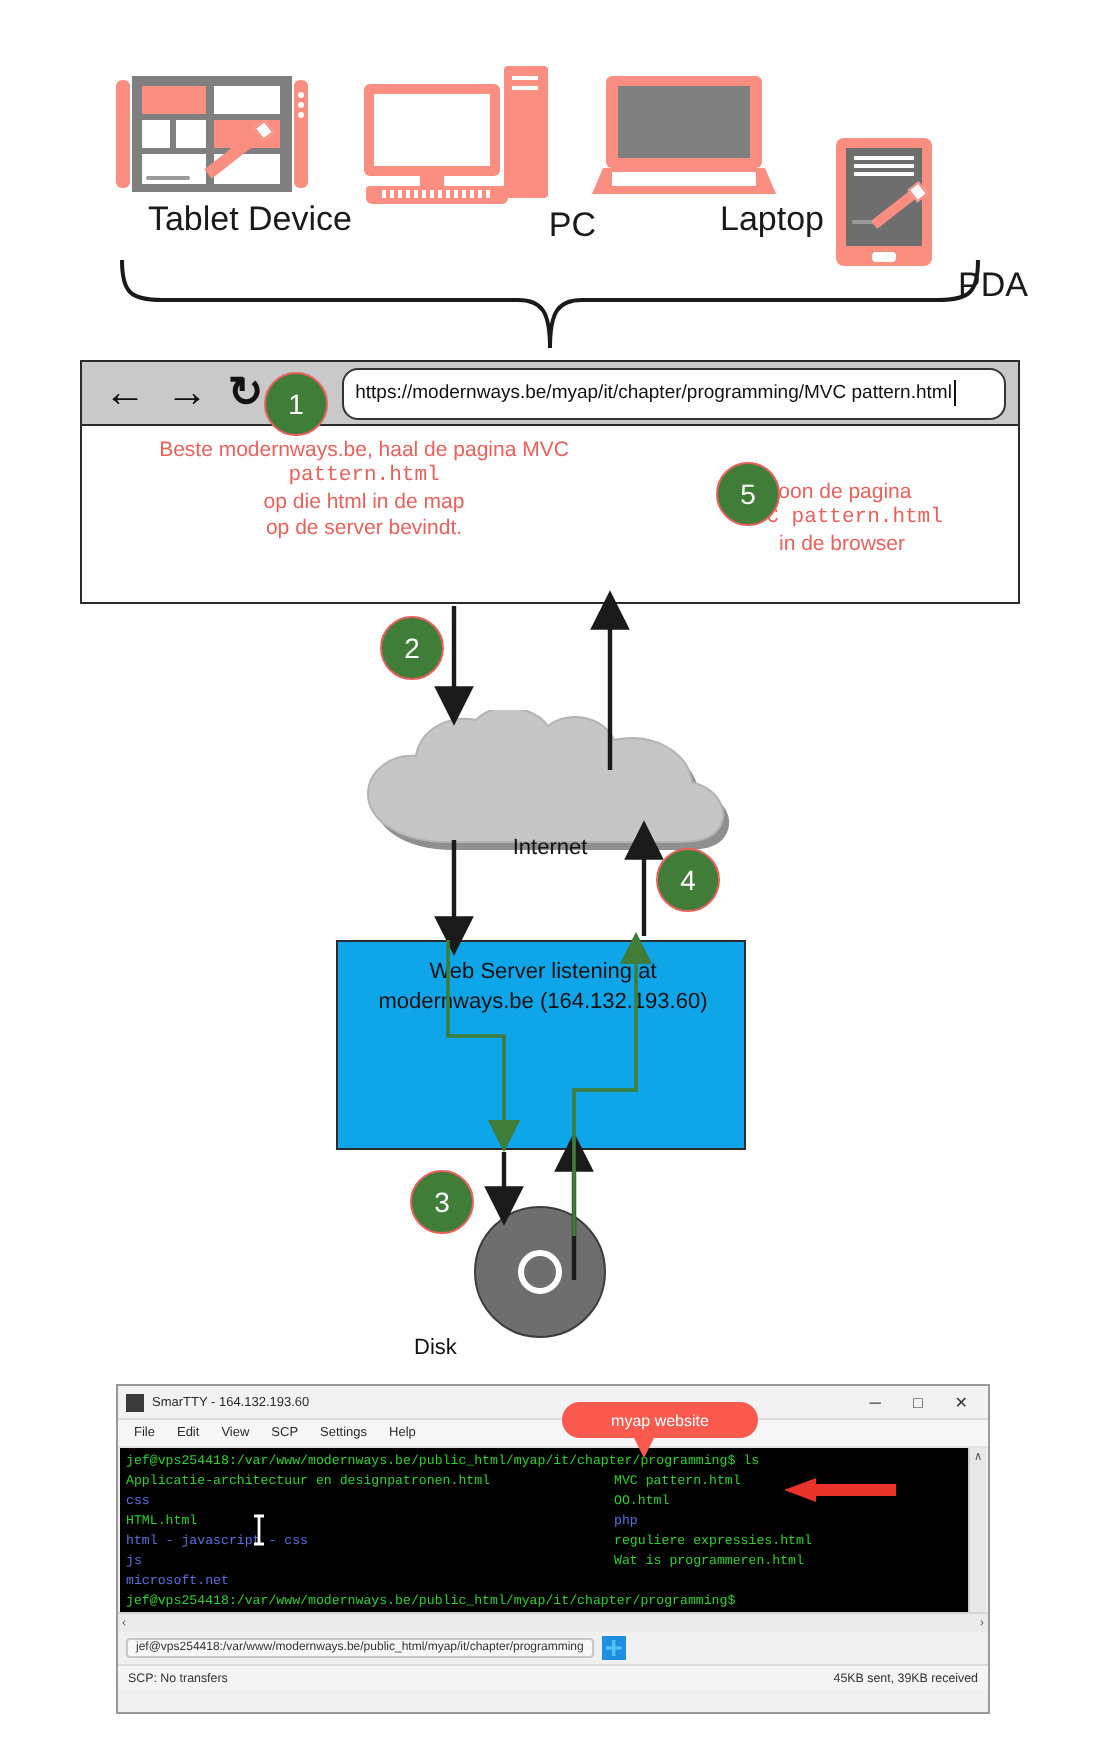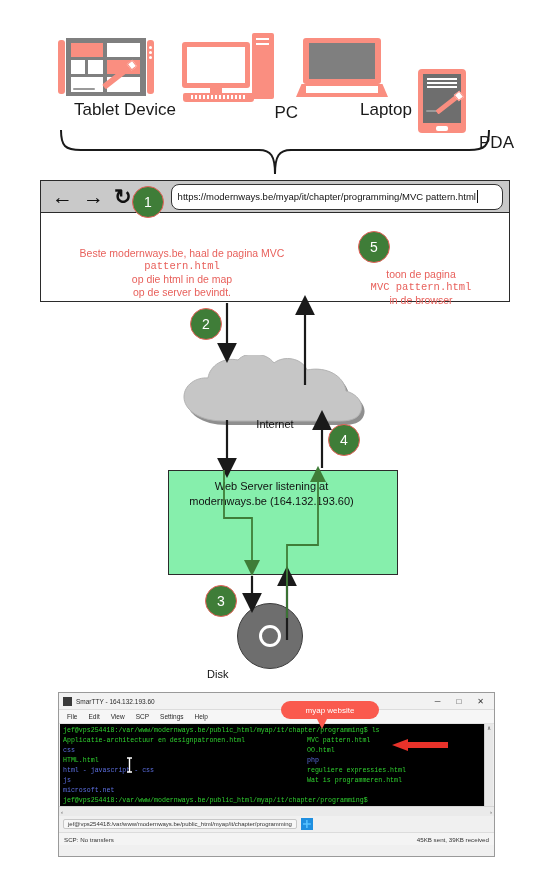--- a/index.html
+++ b/index.html
@@ -83,21 +83,21 @@
     position:relative;height:32px;background:#c9c9c9;border-bottom:1.4px solid #2b2b2b;
     display:flex;align-items:center;padding:0 6px;box-sizing:border-box;
   }
   .nav-ico{font-size:21px;color:#111;line-height:1;margin:0 5px;font-weight:bold;}
   #url-bar{
     flex:1;height:18px;background:#ffffff;border:1.2px solid #333;border-radius:8px;
     display:flex;align-items:center;padding:12px 6px;box-sizing:border-box;margin-left:34px;
     font-size:9.5px;color:#111;white-space:nowrap;overflow:hidden;
   }
   #url-caret{width:1px;height:13px;background:#111;margin-left:1px;}
-  #browser-body{position:relative;height:88px;margin-top:28px;}
+  #browser-body{position:relative;height:88px;}
 
   .annot{
     position:absolute;color:#e8615c;text-align:center;line-height:1.25;font-size:10.5px;
   }
   .mono{font-family:"Liberation Mono", monospace;}
 
   
   .badge{
     position:absolute;width:32px;height:32px;border-radius:50%;
     background:#3f7d38;border:1.6px solid #e8615c;color:#ffffff;
@@ -110,22 +110,22 @@
   #badge-4{left:328px;top:424px;}
   #badge-5{left:358px;top:231px;}
 
   
   #cloud-internet{position:absolute;left:180px;top:355px;width:190px;height:70px;}
   #cloud-label{position:absolute;left:180px;top:418px;width:190px;text-align:center;
      font-size:11px;color:#111;}
 
   
   #server-box{
-    position:absolute;left:168px;top:470px;width:230px;height:105px;
-    border:1.4px solid #2b2b2b;background:#86efac;box-sizing:border-box;
+    position:absolute;left:168px;top:470px;width:205px;height:105px;
+    border:1.4px solid #2b2b2b;background:#0ea5e9;box-sizing:border-box;
   }
   #server-label{position:absolute;left:0;top:8px;width:205px;text-align:center;
      font-size:11px;color:#111;line-height:1.35;}
 
   
   #disk{position:absolute;left:237px;top:603px;width:66px;height:66px;border-radius:50%;
      background:#6e6e6e;border:1.5px solid #3d3d3d;box-sizing:border-box;}
   #disk::after{content:"";position:absolute;left:50%;top:50%;transform:translate(-50%,-50%);
      width:22px;height:22px;border-radius:50%;background:#6e6e6e;border:3.5px solid #ffffff;box-sizing:border-box;}
   #disk-label{position:absolute;left:207px;top:668px;width:126px;

